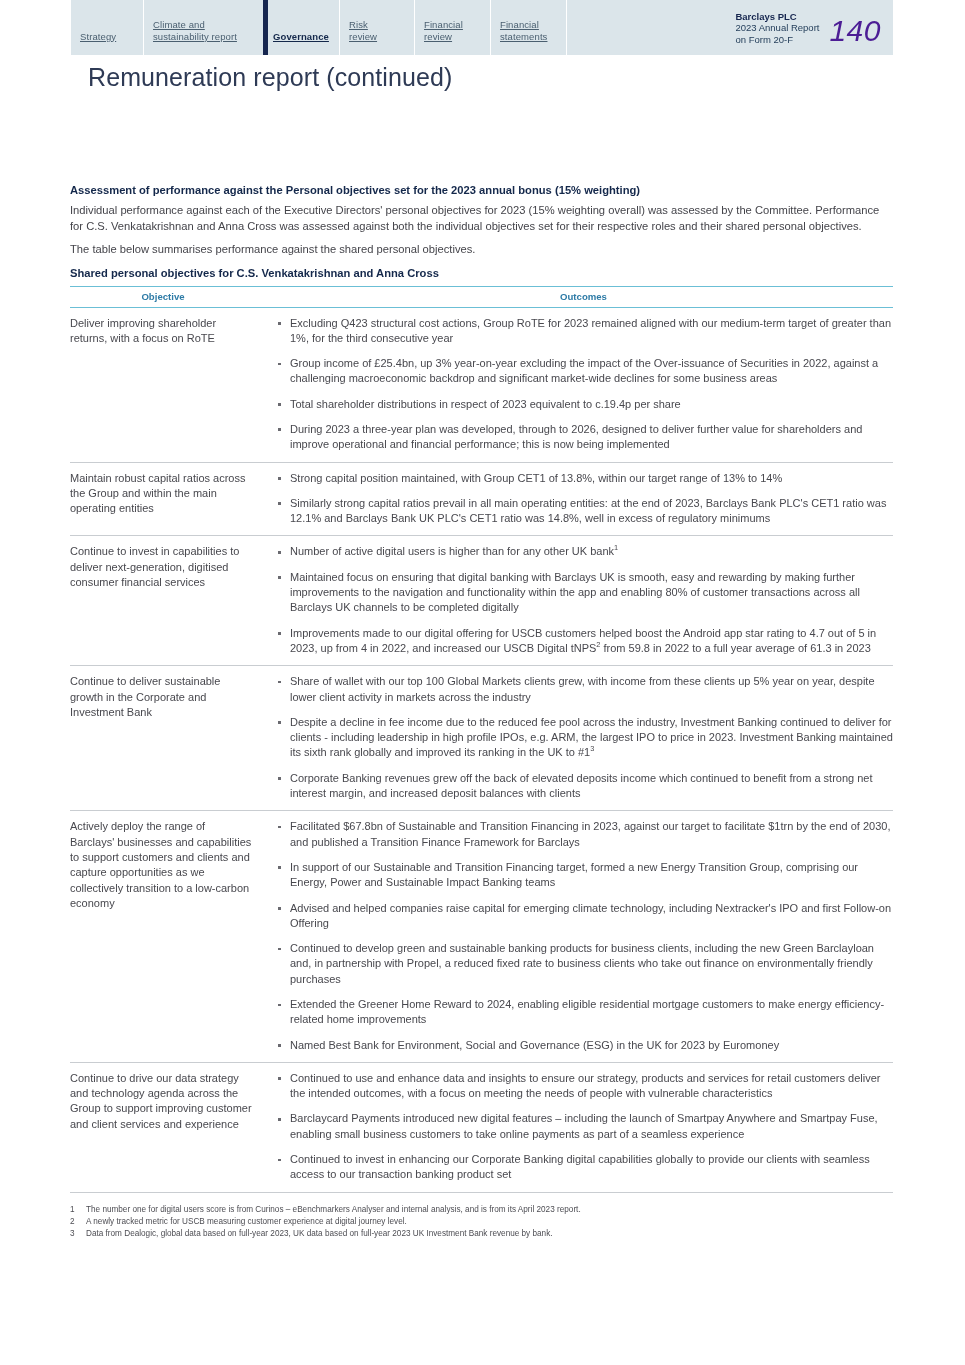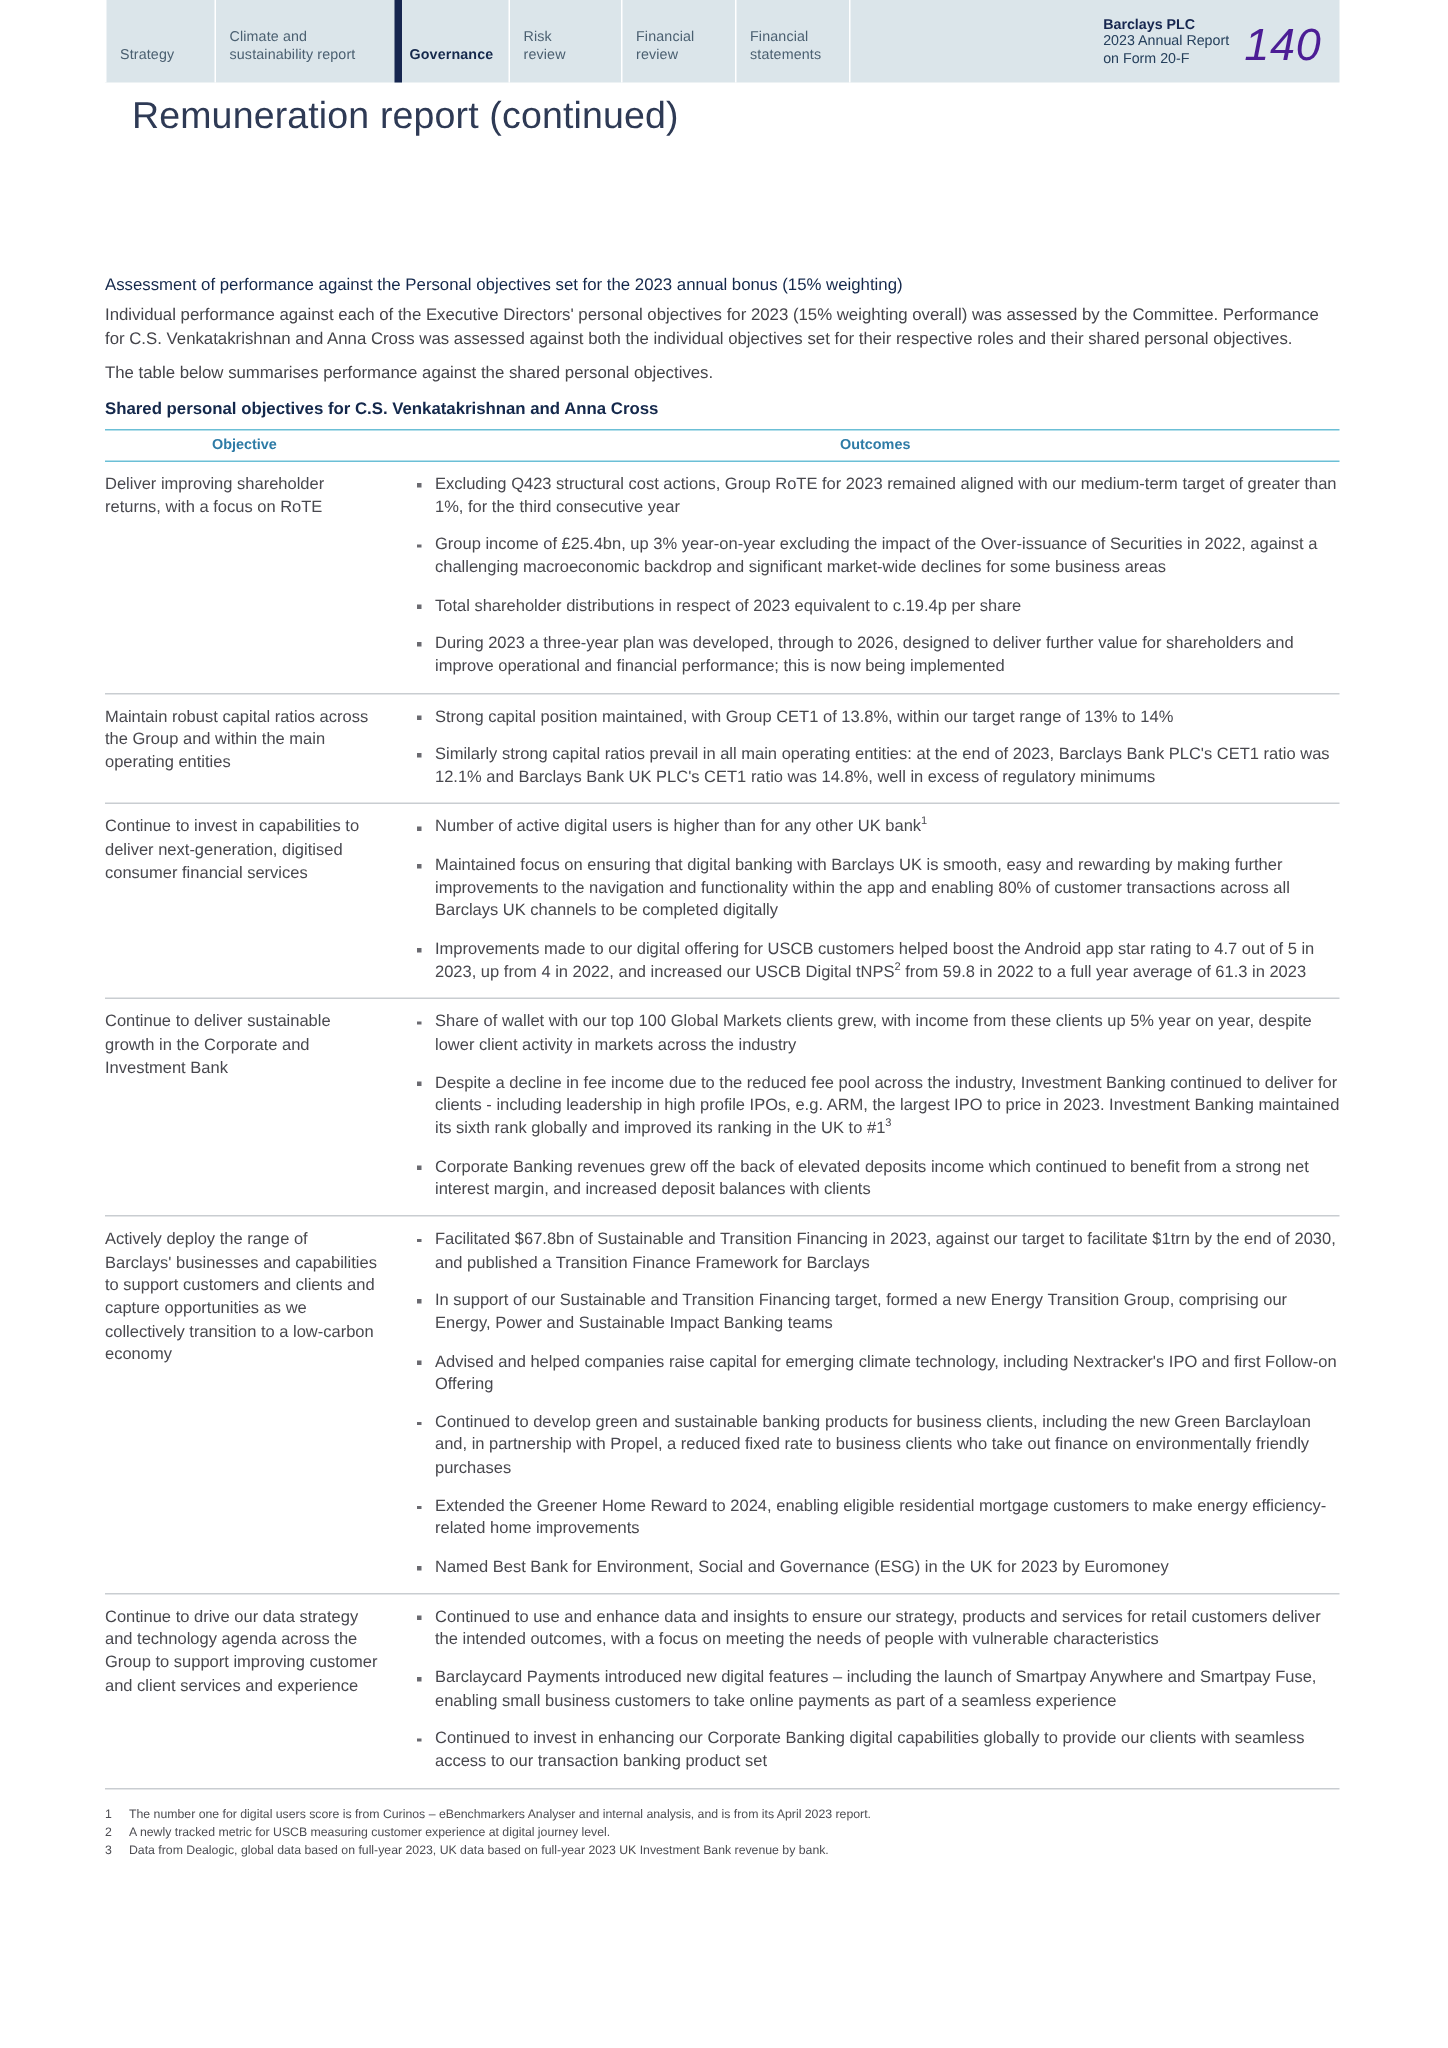--- a/index.html
+++ b/index.html
@@ -32,20 +32,21 @@
   .nav-tab {
     position: relative;
     height: 55px;
     display: flex;
     align-items: flex-end;
     padding: 0 12px 13px 10px;
     font-size: 9.5px;
     line-height: 11.5px;
     color: #4a5f70;
     letter-spacing: 0.1px;
+    text-decoration: underline;
   }
   .nav-tab .tab-txt { display: block; }
 
   .nav-tab.divider::before {
     content: "";
     position: absolute;
     left: 0; top: 0;
     width: 1px; height: 55px;
     background: #ffffff;
   }
@@ -122,21 +123,21 @@
   .content {
     position: absolute;
     left: 70px;
     top: 183px;
     width: 823px;
   }
 
   .sec-heading {
     font-size: 11.2px;
     line-height: 15px;
-    font-weight: normal;
+    font-weight: bold;
     color: #14284b;
     margin-bottom: 5px;
   }
 
   .body-par {
     font-size: 11.2px;
     line-height: 15.5px;
     color: #44444a;
     margin-bottom: 8px;
   }

